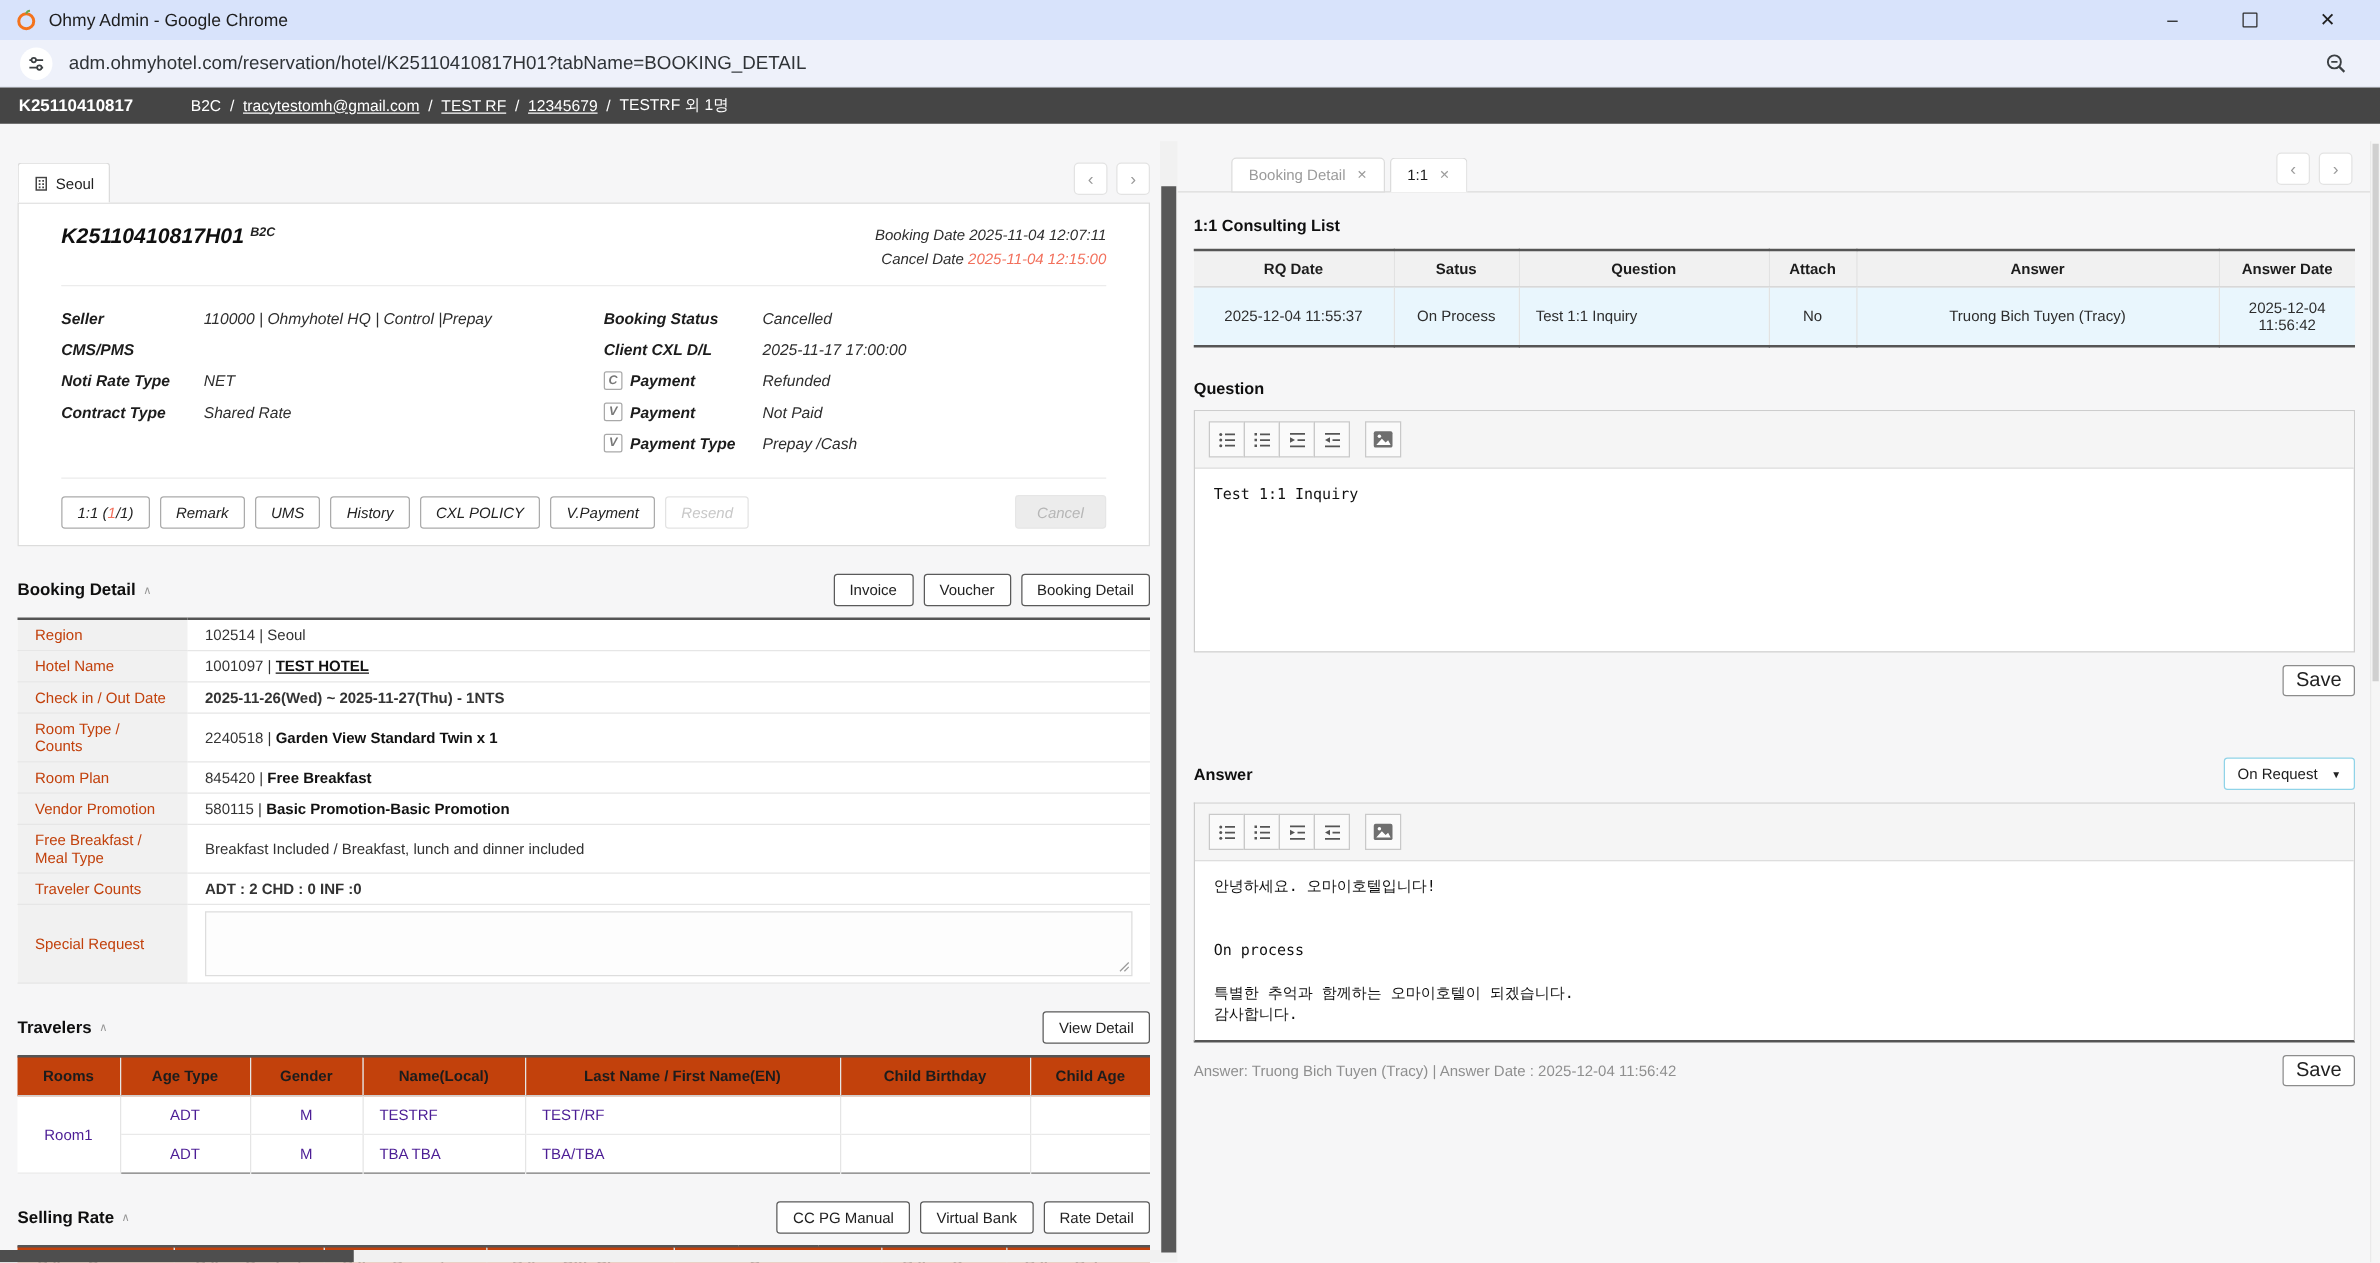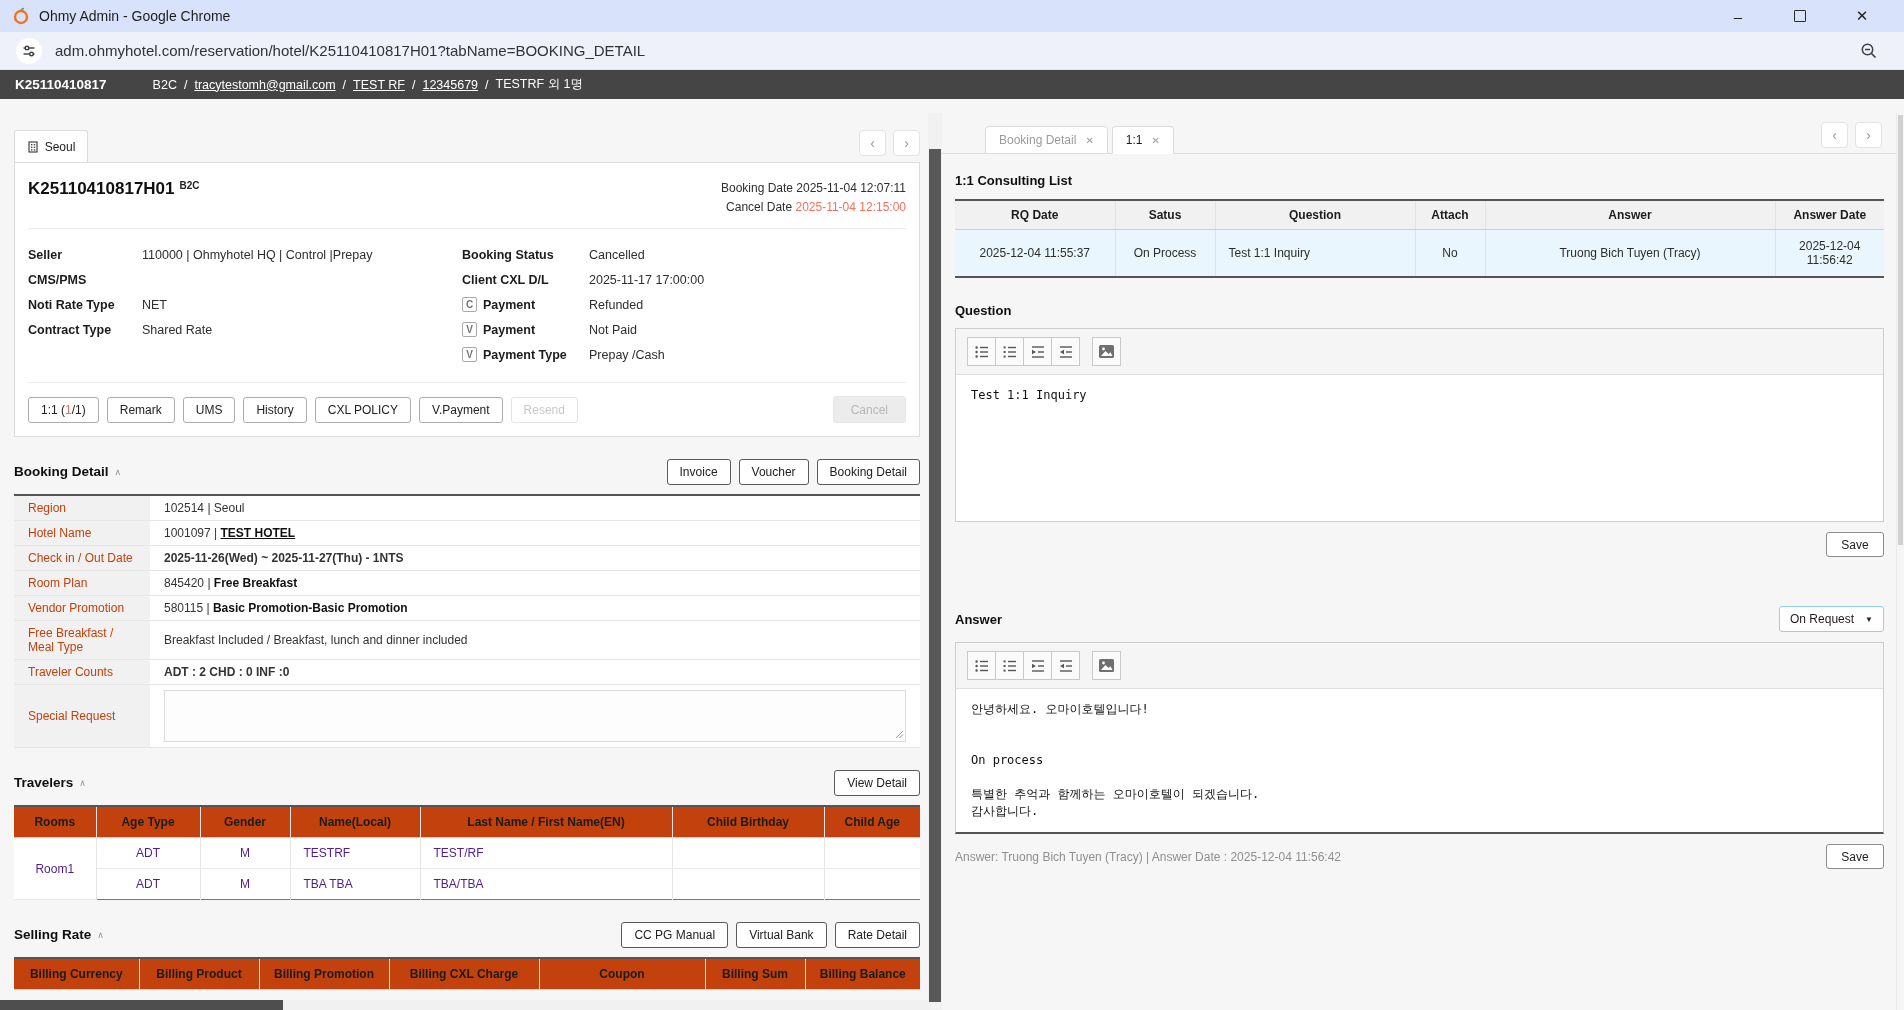--- a/index.html
+++ b/index.html
@@ -36,21 +36,21 @@
   .right-region { position:absolute; left:942px; right:8px; top:0; bottom:0; padding:7px 12px 0 13px; overflow:hidden; }
   .right-scrollbar { position:absolute; right:0; top:0; bottom:0; width:8px; background:#f6f6f6; border-left:1px solid #eaeaea; }
   .right-thumb { margin:2px 1px; height:430px; background:#d0d0d0; }
 
   
   .tabrow { display:flex; align-items:flex-start; justify-content:space-between; margin-top:17px; }
   .city-tab { width:74px; height:32px; background:#fff; border:1px solid #dcdcdc; border-bottom:none; border-radius:3px 3px 0 0; display:flex; align-items:center; justify-content:center; gap:6px; font-size:12px; color:#222; }
   .navbtns { display:flex; gap:7px; }
   .navbtn { width:27px; height:26px; background:#fff; border:1px solid #e3e3e3; border-radius:4px; color:#9a9a9a; font-size:14px; display:flex; align-items:center; justify-content:center; cursor:pointer; }
 
-  .card1 { background:#fff; border:1px solid #dcdcdc; padding:16px 13px 13px; }
+  .card1 { background:#fff; border:1px solid #dcdcdc; padding:16px 34px 13px;font-style:italic; }
   .card1-head { display:flex; justify-content:space-between; align-items:flex-start; padding-bottom:11px; border-bottom:1px solid #ececec; }
   .big-code { font-size:17px; font-weight:bold; color:#101010; }
   .sup-b2c { font-size:10px; font-weight:bold; margin-left:5px; vertical-align:5px; }
   .dates { text-align:right; font-size:12px; line-height:19px; color:#2e2e2e; }
   .red { color:#f2705c; }
   .fields { display:grid; grid-template-columns:434px 1fr; padding:13px 0 15px; border-bottom:1px solid #ececec; }
   .fcol { display:flex; flex-direction:column; }
   .frow { display:flex; align-items:center; min-height:25px; font-size:12.5px; }
   .flabel { display:flex; align-items:center; flex:0 0 auto; font-weight:bold; color:#1c1c1c; }
   .fl .flabel { width:114px; }
@@ -105,21 +105,21 @@
   .q-title { font-size:13px; font-weight:bold; color:#0f0f0f; margin-top:25px; }
   .editor { border:1px solid #cdcdcd; background:#fff; margin-top:10px; }
   .editor.heavy-bottom { border-bottom:2px solid #555; }
   .toolbar { background:#f5f5f5; border-bottom:1px solid #dedede; padding:8px 11px; display:flex; align-items:center; }
   .tbtn { width:29px; height:29px; background:#fafafa; border:1px solid #c9c9c9; display:flex; align-items:center; justify-content:center; margin-right:-1px; cursor:pointer; }
   .tbtn.img { margin-left:13px; }
   .ed-content { padding:12px 15px; font-family:"DejaVu Sans Mono", monospace; font-size:12px; line-height:17px; color:#111; white-space:pre-wrap; }
   .ed-q { min-height:146px; }
   .ed-a { min-height:132px; }
   .save-row { display:flex; justify-content:flex-end; margin-top:10px; }
-  .btn-save { width:58px; height:25px; background:#fff; border:1px solid #8c8c8c; border-radius:3px; font-size:12px; color:#222; display:flex; align-items:center; justify-content:center; cursor:pointer; }
+  .btn-save { width:58px; height:25px; background:#fff; border:1px solid #8c8c8c; border-radius:3px; font-size:16px; color:#222; display:flex; align-items:center; justify-content:center; cursor:pointer; }
   .answer-head { display:flex; justify-content:space-between; align-items:center; margin-top:49px; }
   .select-box { height:26px; min-width:90px; background:#fff; border:1px solid #8fd3e8; border-radius:3px; display:flex; align-items:center; gap:11px; padding:0 10px; font-size:12px; color:#1d1d1d; cursor:pointer; }
   .sel-caret { font-size:8px; color:#222; }
   .answer-foot { display:flex; justify-content:space-between; align-items:center; margin-top:10px; }
   .answer-meta { font-size:12px; color:#8f8f8f; }
 
   svg { display:block; }
 </style>
 </head>
 <body>
@@ -296,20 +296,24 @@
           <td class="k">Region</td>
           <td class="v"><span>102514 | </span><span>Seoul</span></td>
         </tr>
         <tr>
           <td class="k">Hotel Name</td>
           <td class="v"><span>1001097 | </span><span class="hotel-link">TEST HOTEL</span></td>
         </tr>
         <tr>
           <td class="k">Check in / Out Date</td>
           <td class="v bname">2025-11-26(Wed) ~ 2025-11-27(Thu) - 1NTS</td>
+        </tr>
+        <tr>
+          <td class="k">Room Type / Counts</td>
+          <td class="v"><span>2240518 | </span><span class="bname">Garden View Standard Twin x 1</span></td>
         </tr>
         <tr>
           <td class="k">Room Plan</td>
           <td class="v"><span>845420 | </span><span class="bname">Free Breakfast</span></td>
         </tr>
         <tr>
           <td class="k">Vendor Promotion</td>
           <td class="v"><span>580115 | </span><span class="bname">Basic Promotion-Basic Promotion</span></td>
         </tr>
         <tr>

